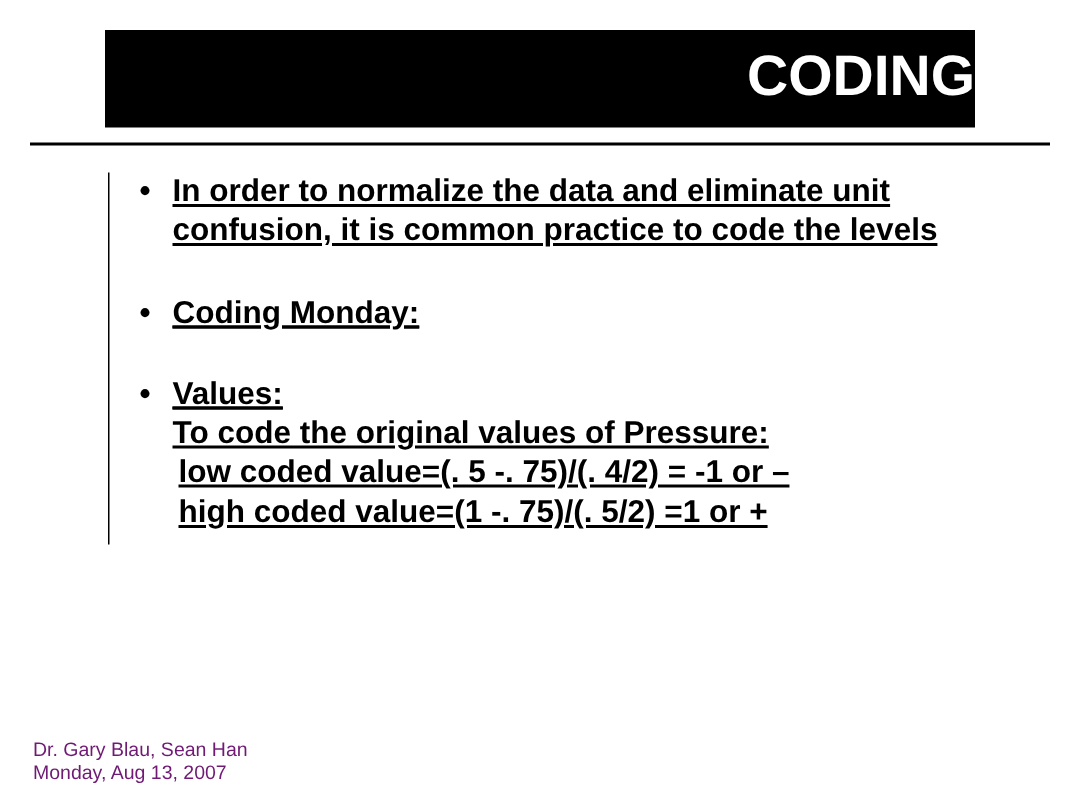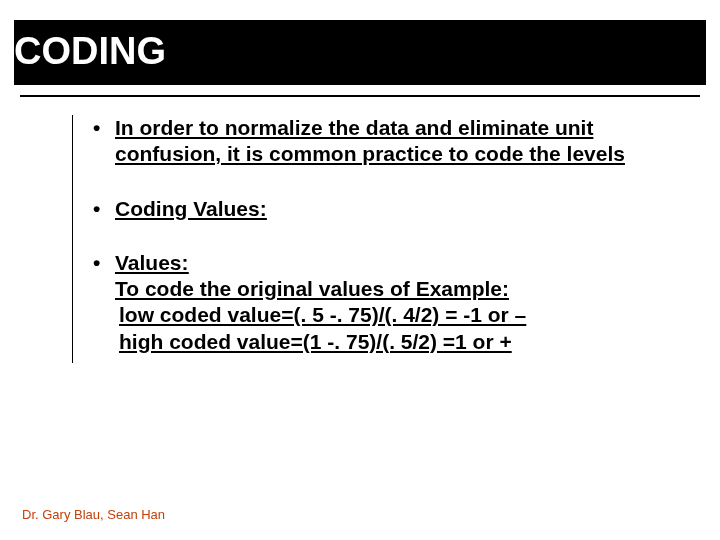--- a/index.html
+++ b/index.html
@@ -7,24 +7,24 @@
     width: 720px;
     height: 540px;
     background: #ffffff;
     font-family: Arial, Helvetica, sans-serif;
     position: relative;
     overflow: hidden;
   }
   .title-bar {
     background: #000000;
     color: #ffffff;
-    width: 692px;
+    width: 580px;
     margin: 20px auto 0 auto;
     padding: 10px 0 12px 0;
-    text-align: left;
+    text-align: right;
     font-size: 38px;
     font-weight: bold;
   }
   .hr {
     border: none;
     border-top: 2px solid #000;
     width: 680px;
     margin: 10px auto 0 auto;
   }
   .content {
@@ -52,51 +52,52 @@
   .indent { padding-left: 4px; }
   .footer {
     position: absolute;
     bottom: 18px;
     left: 22px;
     right: 22px;
     display: flex;
     justify-content: space-between;
     font-size: 13px;
     font-weight: normal;
-    color: #c2410c;
+    color: #701a75;
     flex-direction: column;
   }
 </style>
 </head>
 <body>
 
 <div class="title-bar">CODING</div>
 <hr class="hr">
 
 <div class="content">
 
   <div class="bullet">
     <div class="bullet-mark">•</div>
     <div class="bullet-body">In order to normalize the data and eliminate unit confusion, it is common practice to code the levels</div>
   </div>
 
   <div class="bullet">
     <div class="bullet-mark">•</div>
     <div class="bullet-body">
-      <div class="u">Coding  Values:</div>
+      <div class="u">Coding  Monday:</div>
     </div>
   </div>
 
   <div class="bullet">
     <div class="bullet-mark">•</div>
     <div class="bullet-body">
       <div class="u">Values:</div>
-      <div>To code the original values of Example:</div>
+      <div>To code the original values of Pressure:</div>
       <div class="indent"> low coded value=(. 5 -. 75)/(. 4/2) = -1  or –</div>
       <div class="indent"> high coded value=(1 -. 75)/(. 5/2) =1   or  +</div>
     </div>
   </div>
 
 </div>
 
 <div class="footer">
   <span>Dr. Gary Blau, Sean Han</span>
+  <span>Monday, Aug 13, 2007</span>
 </div>
 
 </body></html>

